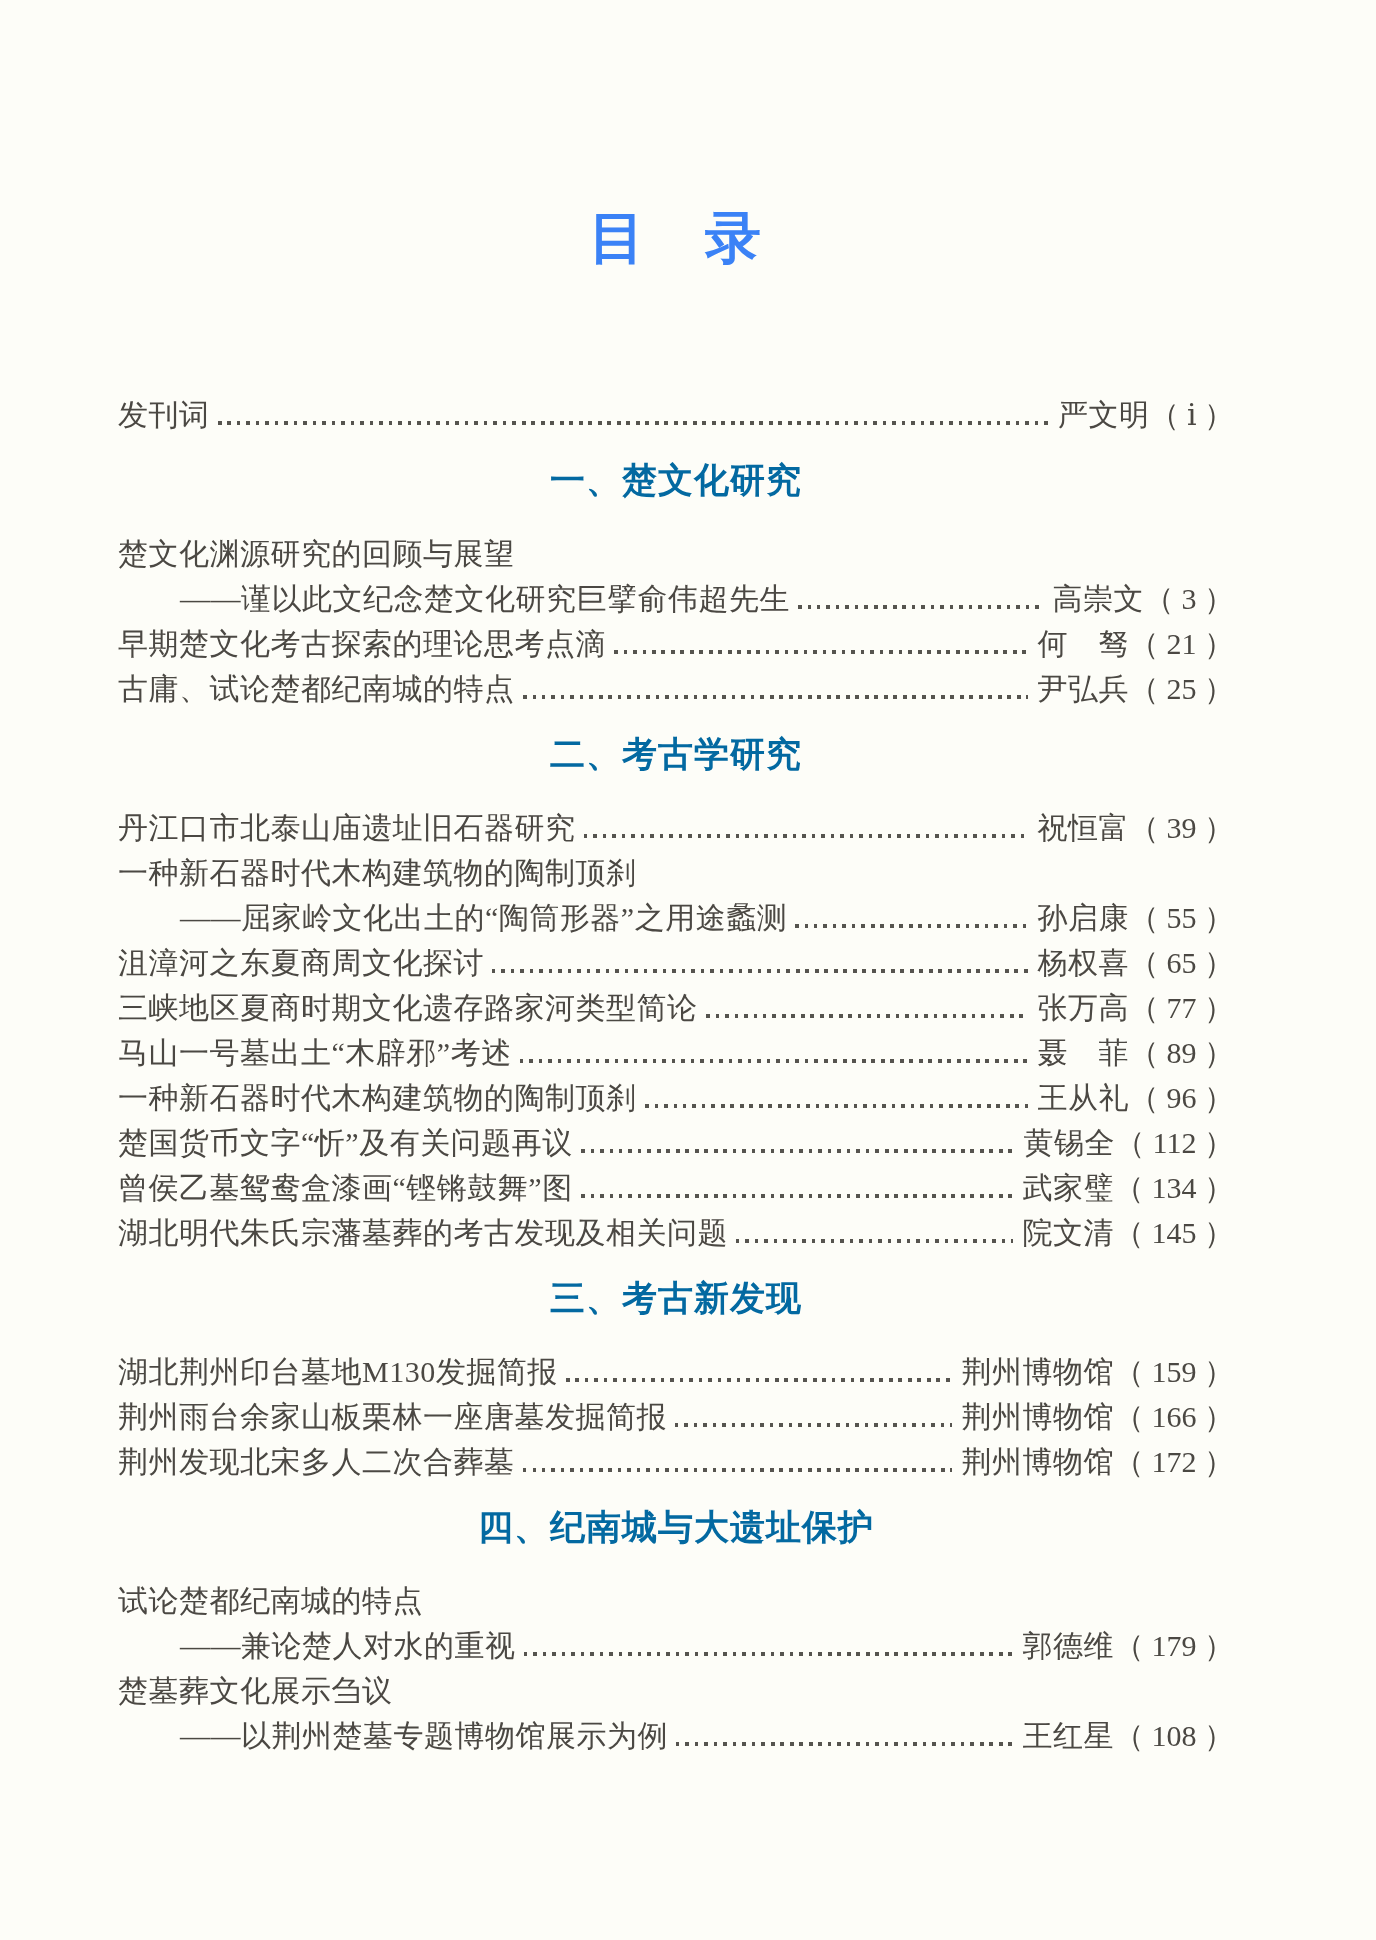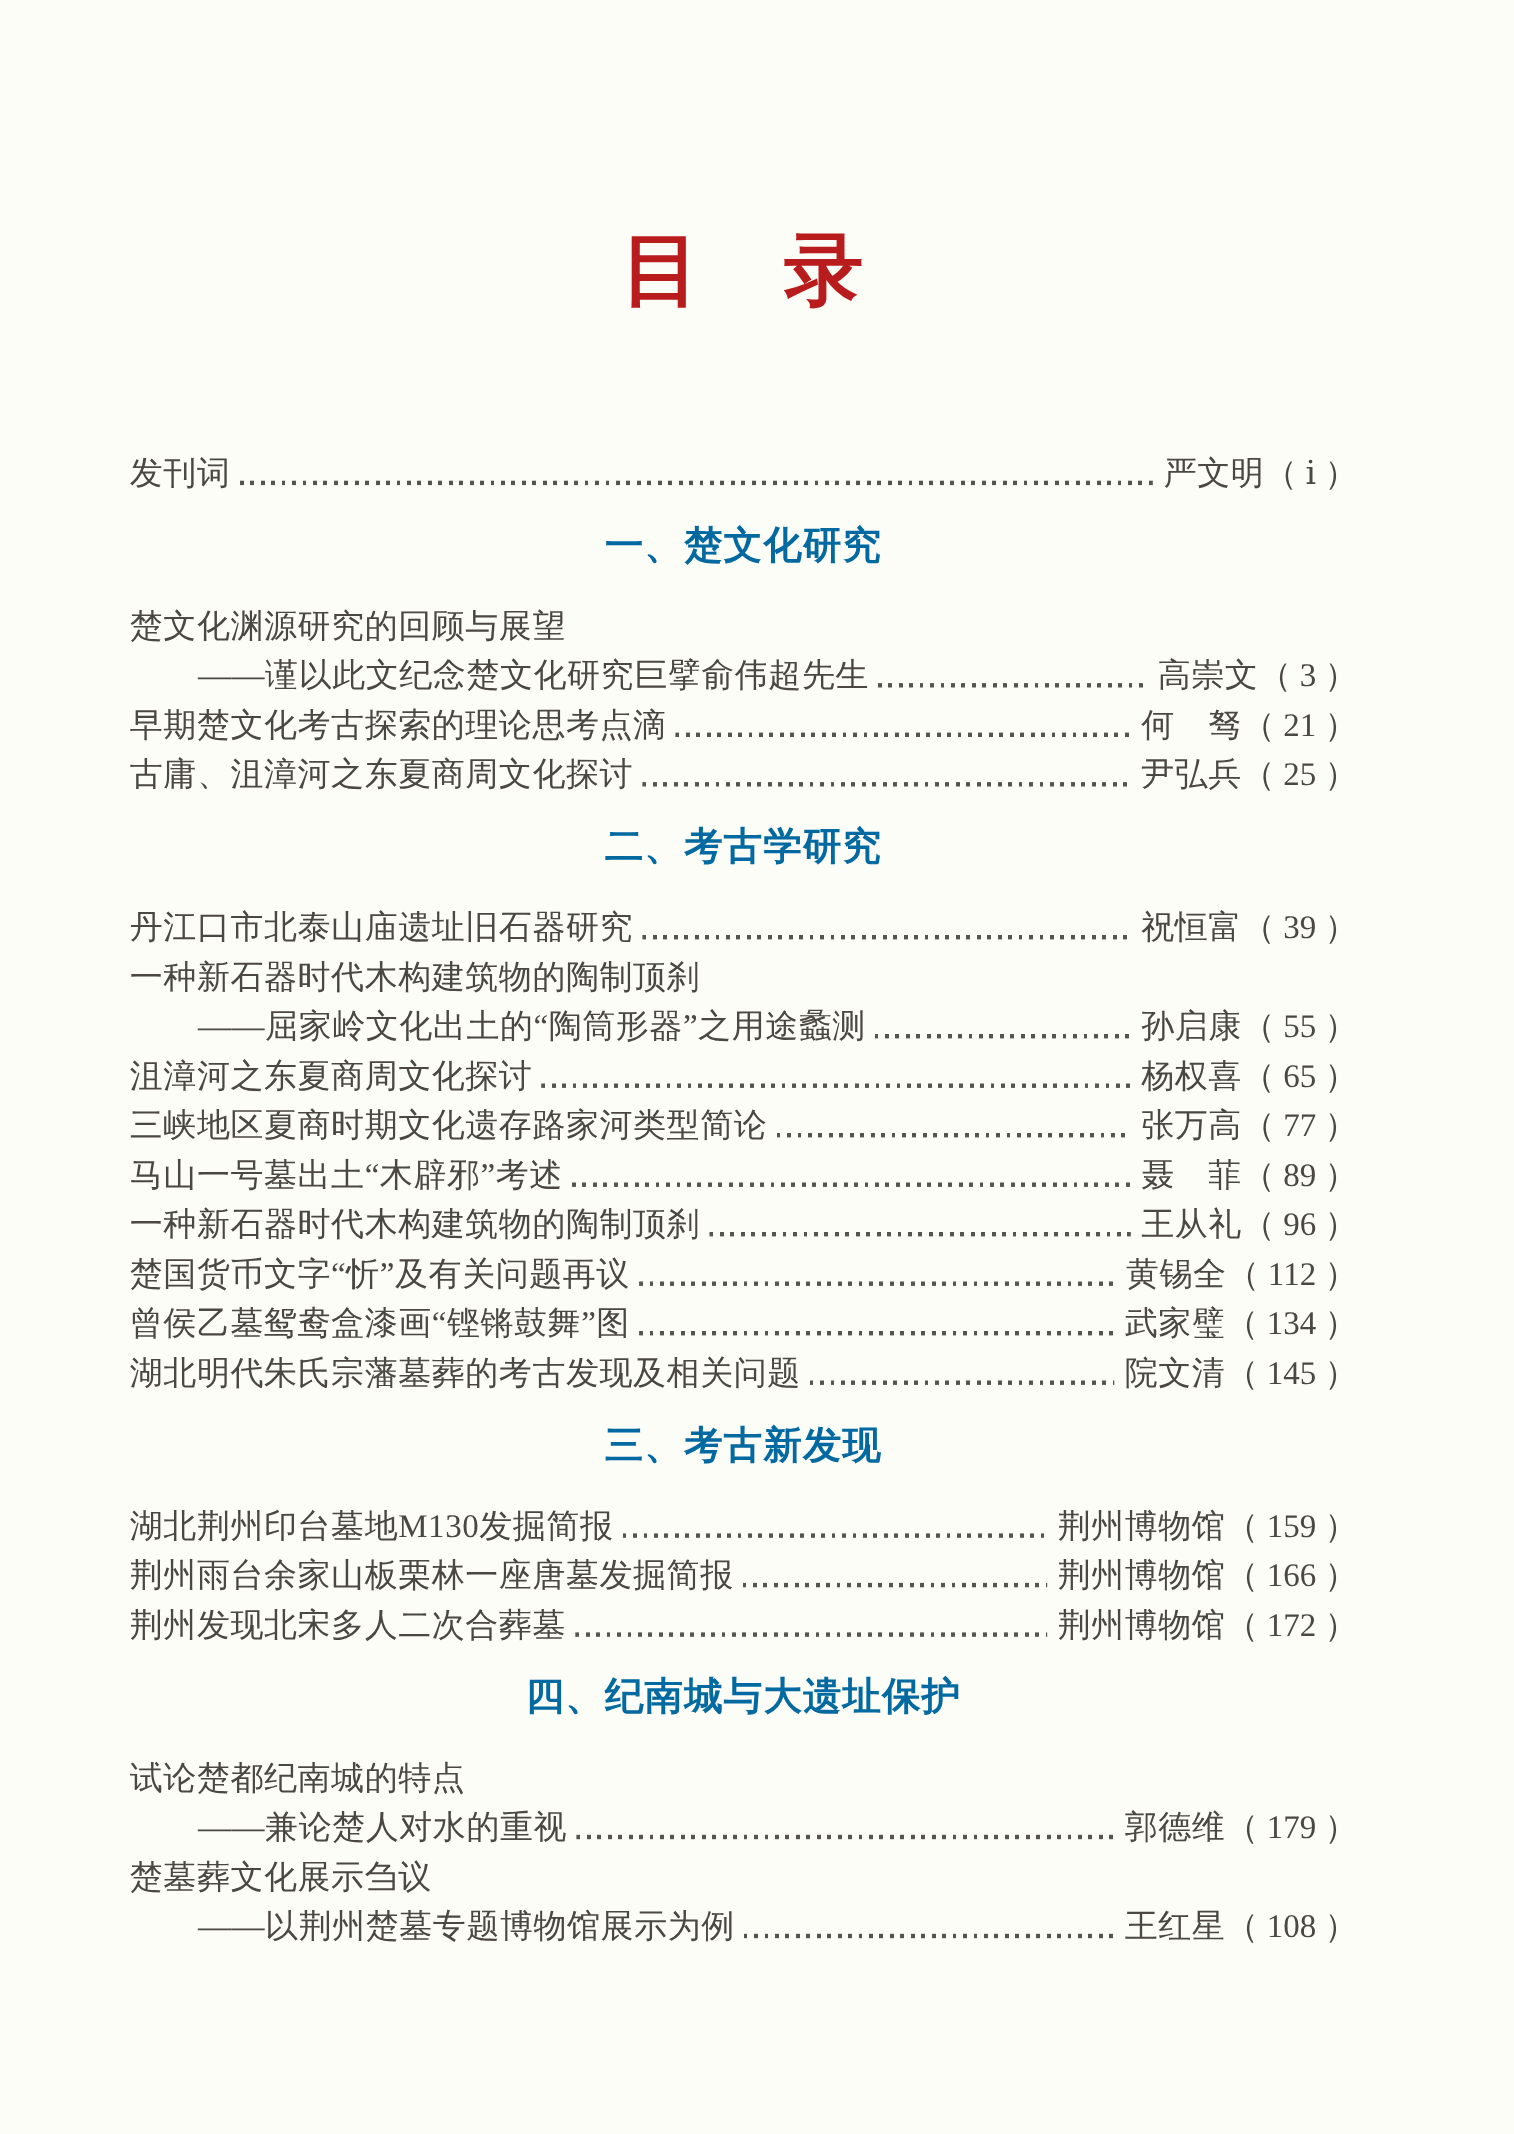--- a/index.html
+++ b/index.html
@@ -8,24 +8,24 @@
     background:#fdfdf8;
     font-family:"Liberation Serif","DejaVu Serif",serif;
     color:#4b4843;
     overflow:hidden;
   }
   .page{position:relative;width:1376px;height:1940px;}
   .content{position:absolute;left:118px;top:0;width:1116px;}
   .title{
     margin:210px 0 0;
     text-align:center;
-    font-size:72px;
+    font-size:56px;
     line-height:1;
     font-weight:bold;
-    color:#b91c1c;
+    color:#3b82f6;
     letter-spacing:2px;
   }
   .preamble{margin-top:124px;}
   .heading{
     font-family:"Liberation Sans","DejaVu Sans",sans-serif;
     font-size:35px;
     font-weight:bold;
     line-height:46px;
     margin:22px 0 26px;
     text-align:center;
@@ -74,21 +74,21 @@
           <span class="auth">高崇文</span>
           <span class="pg">（ 3 ）</span>
         </div>
         <div class="row">
           <span class="t">早期楚文化考古探索的理论思考点滴</span>
           <span class="leader"></span>
           <span class="auth">何　驽</span>
           <span class="pg">（ 21 ）</span>
         </div>
         <div class="row">
-          <span class="t">古庸、沮漳河之东夏商周文化探讨</span>
+          <span class="t">古庸、试论楚都纪南城的特点</span>
           <span class="leader"></span>
           <span class="auth">尹弘兵</span>
           <span class="pg">（ 25 ）</span>
         </div>
         <h2 class="heading">二、考古学研究</h2>
         <div class="row">
           <span class="t">丹江口市北泰山庙遗址旧石器研究</span>
           <span class="leader"></span>
           <span class="auth">祝恒富</span>
           <span class="pg">（ 39 ）</span>

